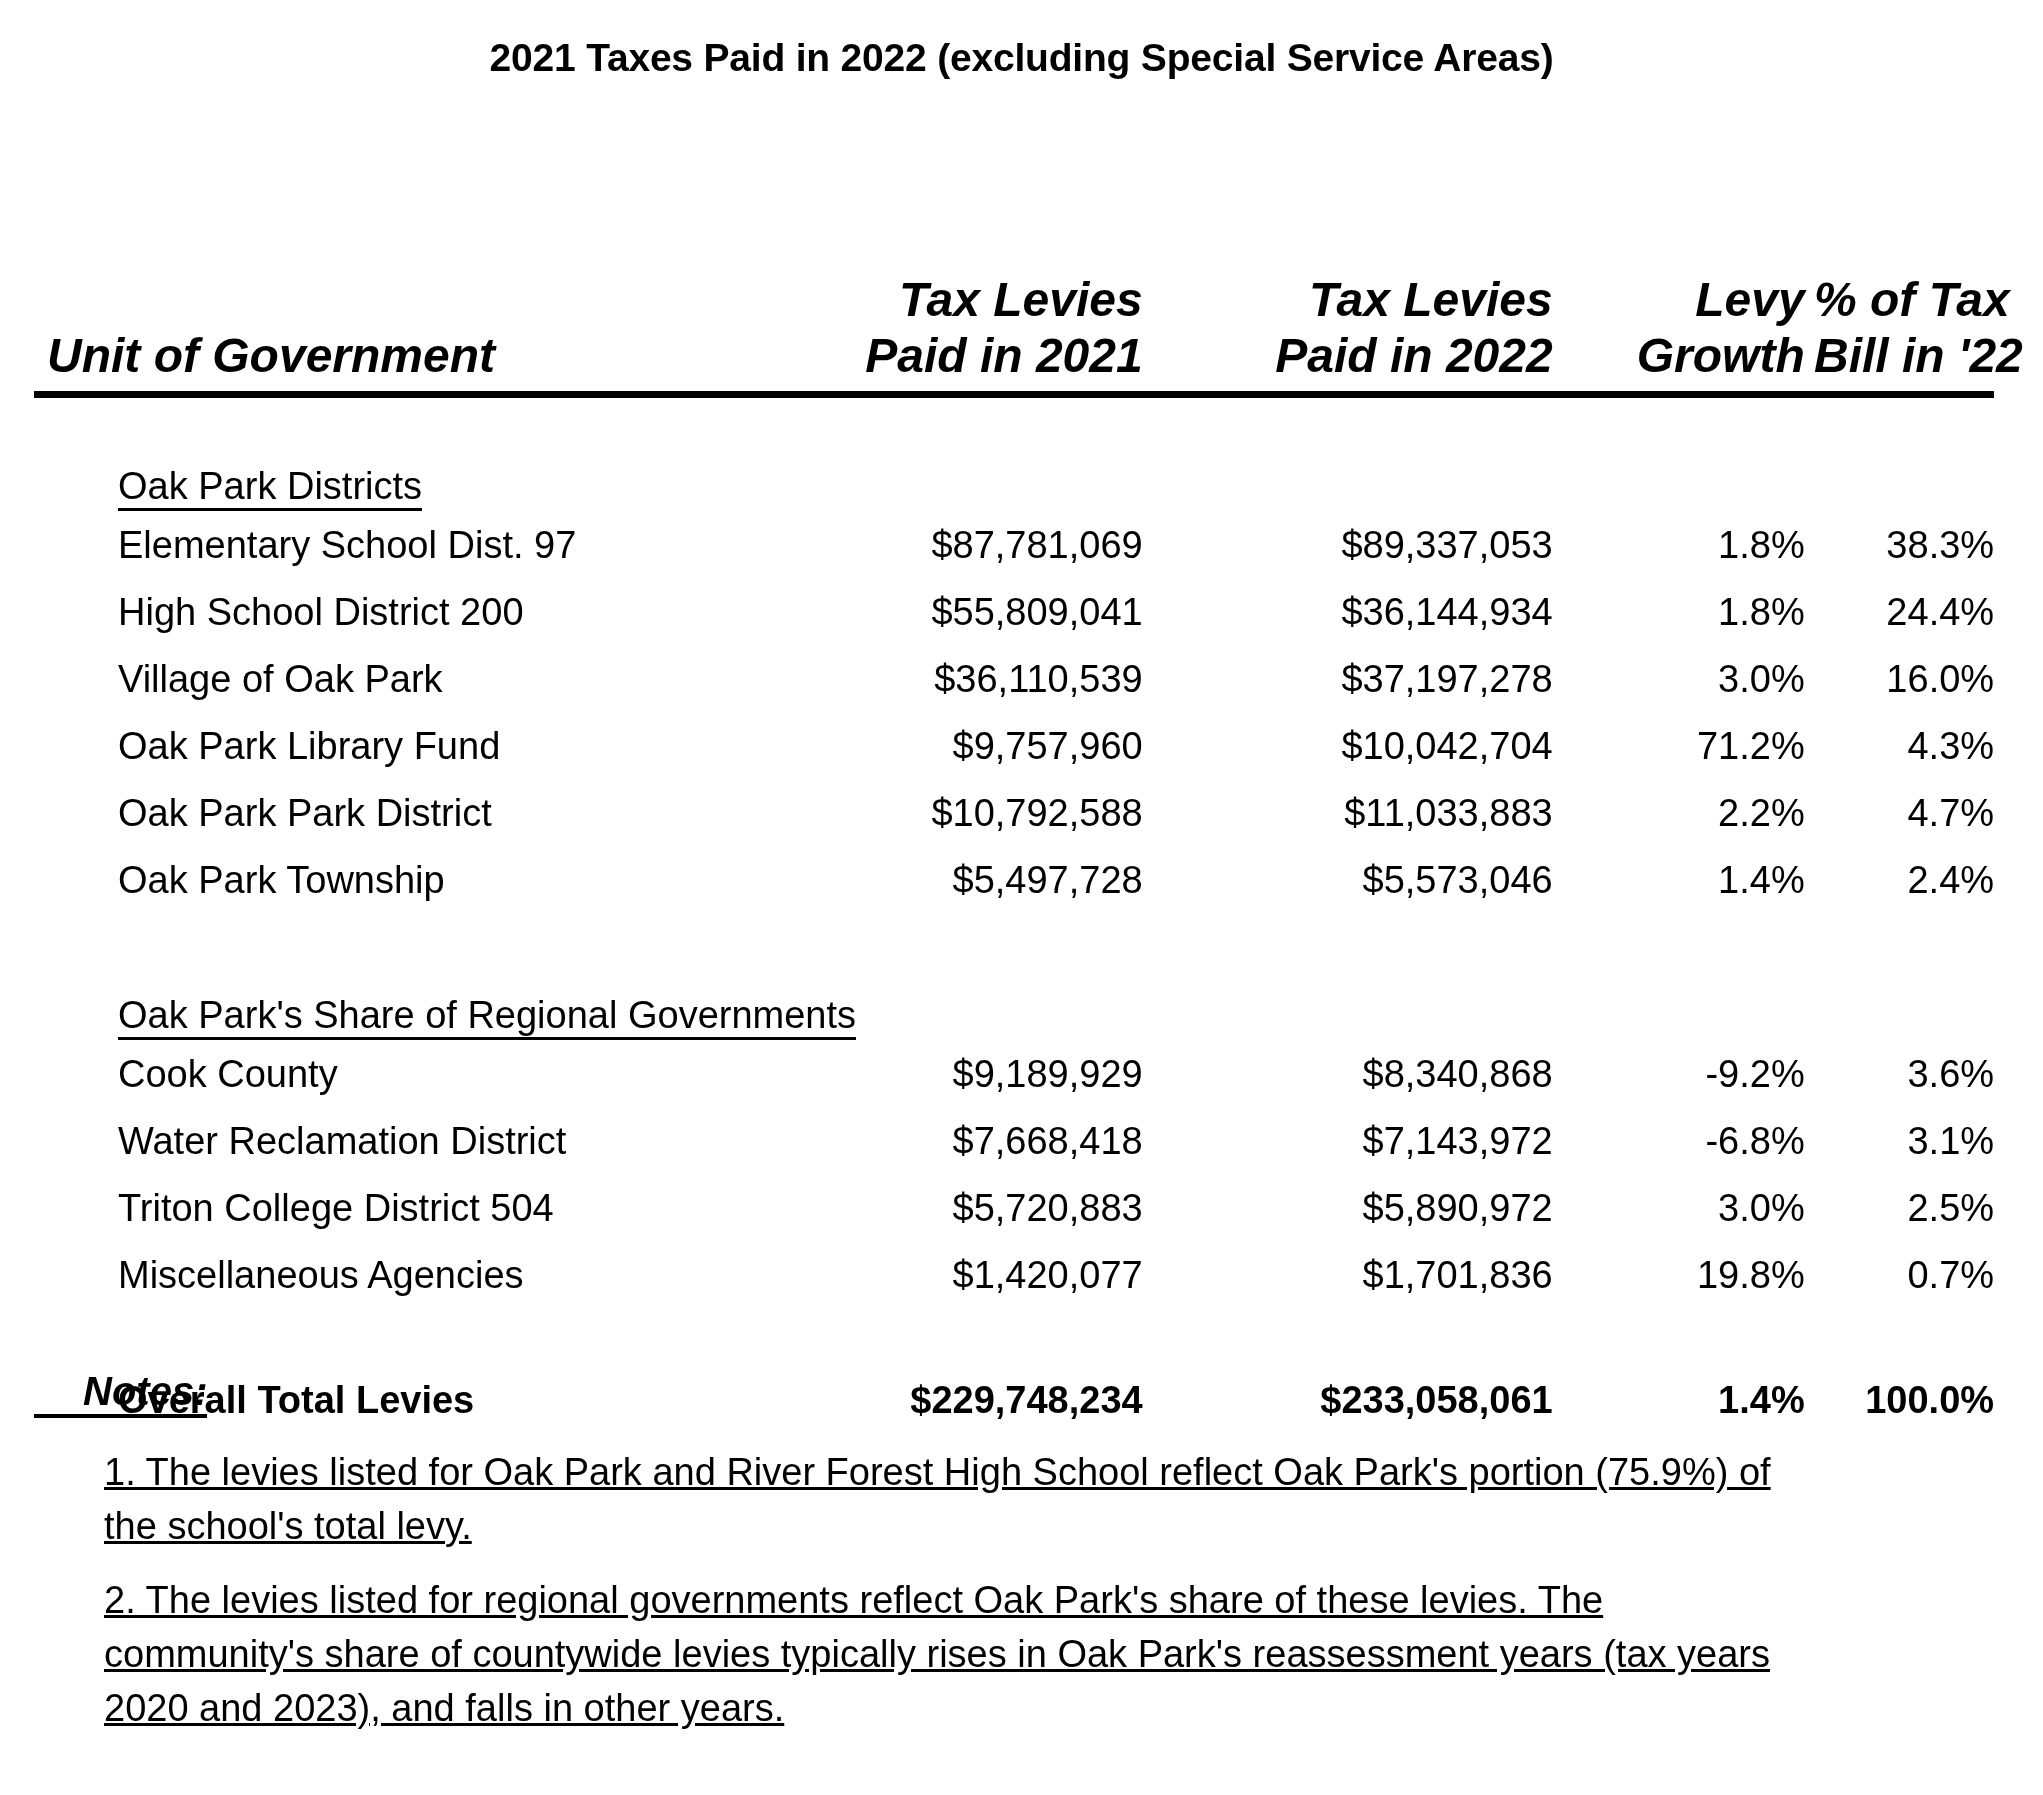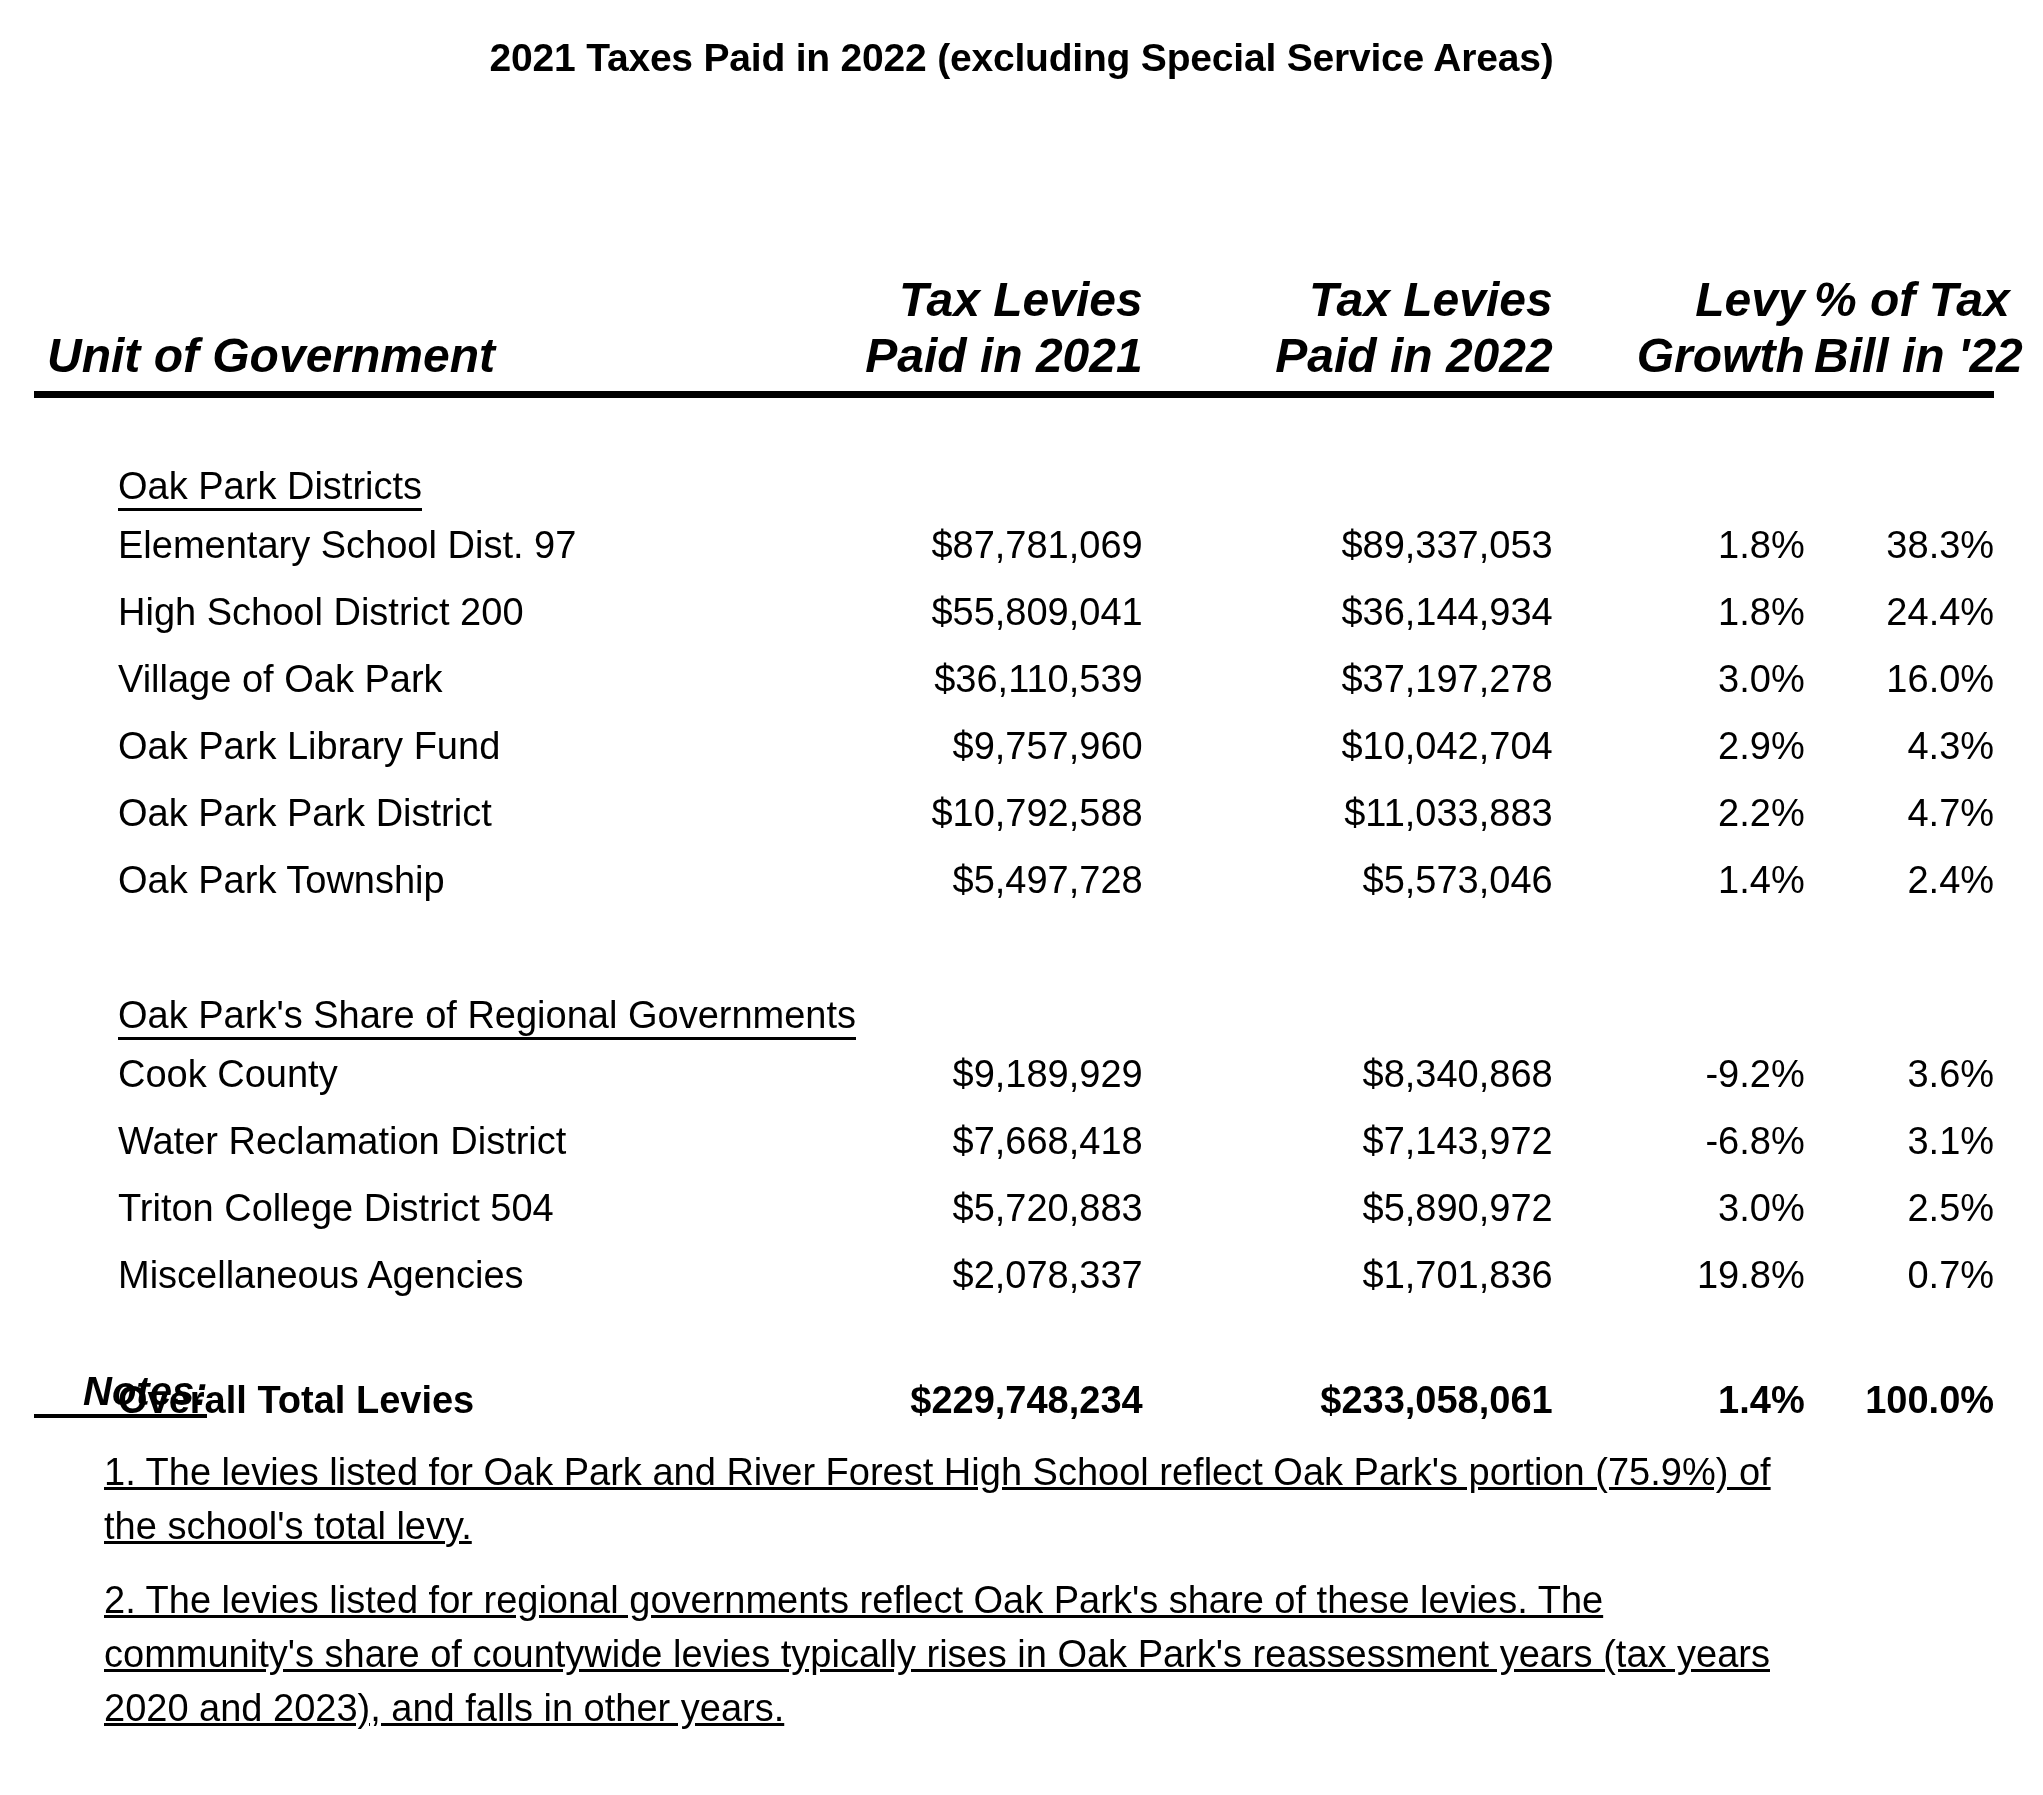--- a/index.html
+++ b/index.html
@@ -226,21 +226,21 @@
           <td class="cell-name">Village of Oak Park</td>
           <td class="cell-num">$36,110,539</td>
           <td class="cell-num">$37,197,278</td>
           <td class="cell-num">3.0%</td>
           <td class="cell-num last">16.0%</td>
         </tr>
         <tr>
           <td class="cell-name">Oak Park Library Fund</td>
           <td class="cell-num">$9,757,960</td>
           <td class="cell-num">$10,042,704</td>
-          <td class="cell-num">2.9%</td>
+          <td class="cell-num">71.2%</td>
           <td class="cell-num last">4.3%</td>
         </tr>
         <tr>
           <td class="cell-name">Oak Park Park District</td>
           <td class="cell-num">$10,792,588</td>
           <td class="cell-num">$11,033,883</td>
           <td class="cell-num">2.2%</td>
           <td class="cell-num last">4.7%</td>
         </tr>
         <tr>
@@ -272,21 +272,21 @@
         </tr>
         <tr>
           <td class="cell-name">Triton College District 504</td>
           <td class="cell-num">$5,720,883</td>
           <td class="cell-num">$5,890,972</td>
           <td class="cell-num">3.0%</td>
           <td class="cell-num last">2.5%</td>
         </tr>
         <tr>
           <td class="cell-name">Miscellaneous Agencies</td>
-          <td class="cell-num">$2,078,337</td>
+          <td class="cell-num">$1,420,077</td>
           <td class="cell-num">$1,701,836</td>
           <td class="cell-num">19.8%</td>
           <td class="cell-num last">0.7%</td>
         </tr>
         <tr class="spacer-row-lg">
           <td colspan="5">&nbsp;</td>
         </tr>
         <tr class="total-row">
           <td class="cell-name">Overall Total Levies</td>
           <td class="cell-num">$229,748,234</td>

